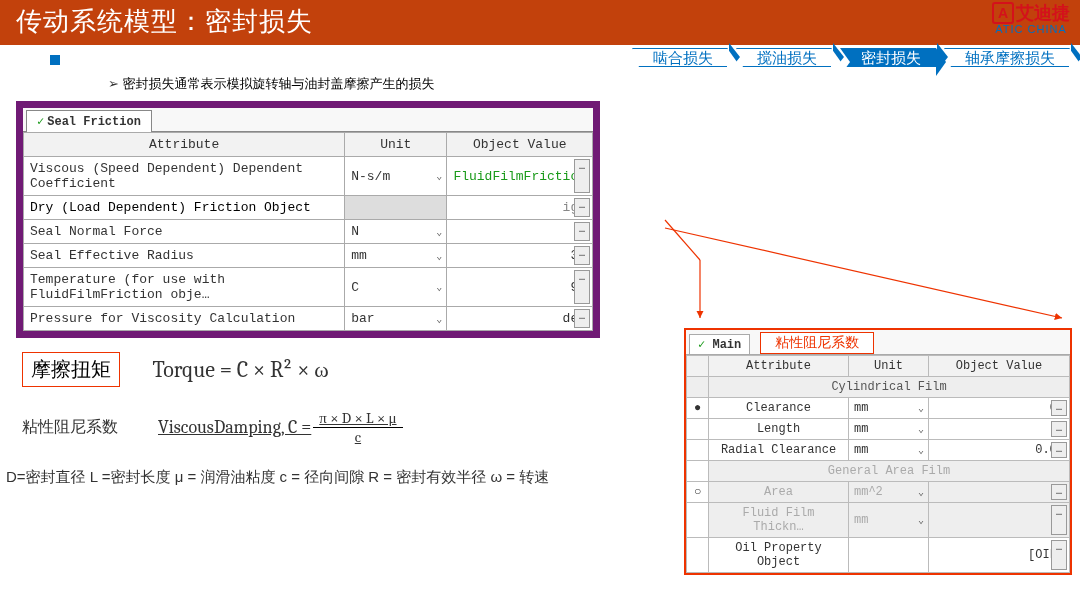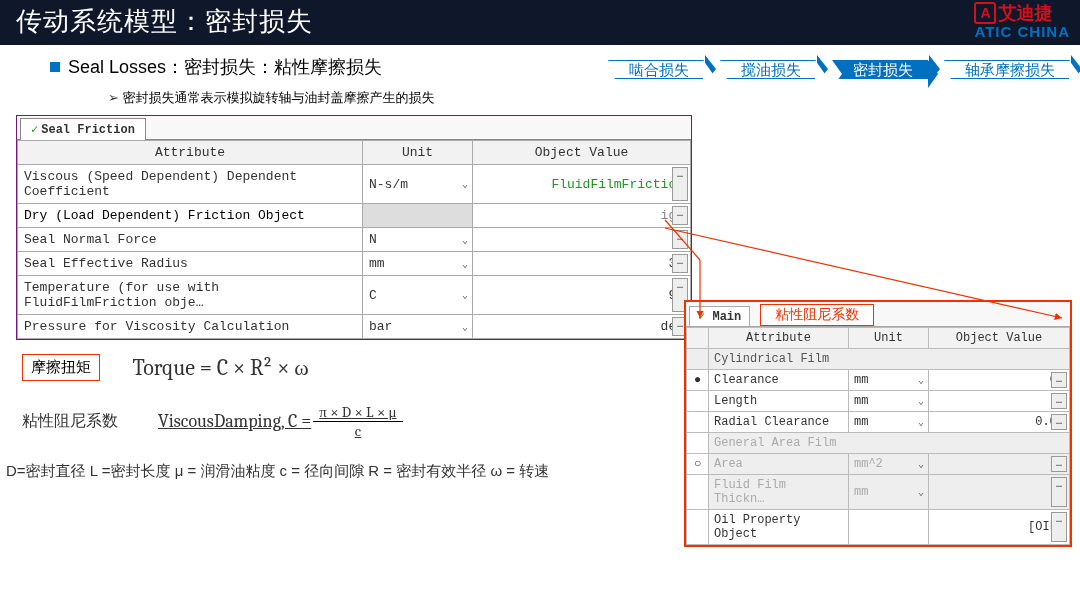--- a/index.html
+++ b/index.html
@@ -3,43 +3,43 @@
 <meta charset="utf-8">
 <style>
   * { box-sizing: border-box; margin: 0; padding: 0; }
   body {
     width: 1080px; height: 608px;
     font-family: "Microsoft YaHei", "SimSun", Arial, sans-serif;
     background: #fff; color: #333;
     position: relative; overflow: hidden;
   }
   .titlebar {
-    background: #0f172a;
+    background: #c2410c;
     color: #fff;
     font-size: 26px;
     padding: 4px 16px 6px 16px;
     letter-spacing: 1px;
   }
   .logo {
     position: absolute; top: 2px; right: 10px;
     text-align: center; line-height: 1;
   }
   .logo-top { color: #d4111b; font-weight: bold; font-size: 18px; display:flex; align-items:center; gap:2px;}
-  .logo-sub { color: #0070c0; font-weight: bold; font-size: 15px; letter-spacing: 1px;}
+  .logo-sub { color: #0070c0; font-weight: normal; font-size: 11px; letter-spacing: 1px;}
   .logo-mark {
     display:inline-block; width:22px; height:22px; border:2px solid #d4111b; border-radius:3px;
     position:relative; font-size:14px; font-weight:bold; color:#d4111b; line-height:18px; text-align:center;
   }
   .content { padding: 10px 18px 0 50px; position:relative; }
   .bullet-line { font-size: 18px; color:#000; display:flex; align-items:center; gap:8px;}
   .sq { width:10px; height:10px; background:#0070c0; display:inline-block; }
   .sub-bullet { font-size: 13px; margin: 10px 0 8px 58px; color:#000;}
   .sub-bullet::before { content:"➢ "; color:#333;}
   
-  .bc { position:absolute; top:56px; right:10px; display:flex; gap:16px; }
+  .bc { position:absolute; top:44px; right:10px; display:flex; gap:8px; }
   .bc-item {
     position:relative; height:28px; line-height:28px;
     padding:0 14px 0 20px; font-size:15px; color:#0070c0;
     background:#fff; border:1px solid #0070c0;
   }
   .bc-item.active { background:#0070c0; color:#fff; }
   .bc-item::before, .bc-item::after {
     content:""; position:absolute; top:-1px; width:0; height:0;
     border-top:14px solid transparent; border-bottom:14px solid transparent;
   }
@@ -49,22 +49,22 @@
   .bc-item:not(.active) { }
   .bc-outer { position:relative; }
   .bc-arrow-border{
     position:absolute; right:-12px; top:-1px; width:0;height:0;
     border-top:14px solid transparent;border-bottom:14px solid transparent;
     border-left:11px solid #0070c0; z-index:1;
   }
 
   
   .panel {
-    width: 676px;
-    border:1px solid #701a75;
+    width: 584px;
+    border:7px solid #701a75;
     font-family: "SimSun", "Courier New", monospace;
     font-size: 13px;
     margin-left: -34px;
     margin-top: 2px;
   }
   .tabbar { background:#f8f8f8; border-bottom:1px solid #888; }
   .tab {
     display:inline-block; padding:3px 10px; background:#fff;
     border:1px solid #888; border-bottom:none; margin:2px 0 -1px 3px;
     font-weight:bold; font-size:12px;
@@ -88,56 +88,56 @@
   }
   .greyed td { background:#e8e8e8; color:#888;}
   .greyed td.attr { background:#fff; color:#000;}
   .val-green { color:#1a9a1a; }
   .redbox { border:1.5px solid #e30; }
 
   
   .formula-zone { margin-top:14px; margin-left:-28px;}
   .tag {
     display:inline-block; border:1.5px solid #e30; color:#000;
-    padding:3px 8px; font-size:15px; vertical-align:middle;
+    padding:3px 8px; font-size:20px; vertical-align:middle;
   }
   .torque {
     display:inline-block; margin-left:28px; font-family:"Cambria","Times New Roman",serif;
     font-size:22px; vertical-align:middle;
   }
   .vd-line { margin-top:22px; display:flex; align-items:center; gap:40px;}
   .vd-label { font-size:16px; }
   .vd-eq { font-family:"Cambria","Times New Roman",serif; font-size:18px; display:flex; align-items:center;text-decoration:underline;}
   .frac { display:inline-flex; flex-direction:column; align-items:center; margin-left:2px;}
   .frac .num { border-bottom:1.2px solid #000; padding:0 6px; font-size:15px;}
   .frac .den { padding:0 6px; font-size:15px;}
   .defs { margin-top:22px; font-size:15px; margin-left:-16px;}
 
   
   .subpanel {
-    position:absolute; right:8px; top:300px;
+    position:absolute; right:8px; top:328px;
     width:388px; border:2px solid #e30; background:#fff;
     font-family:"SimSun","Courier New",monospace; font-size:12px;
   }
   .subpanel .tabbar2 {
     border-bottom:1px solid #aaa; background:#f8f8f8; padding:2px 3px 0 3px;
     display:flex; align-items:flex-end; gap:10px;
   }
   .tab2 {
     display:inline-block; padding:2px 8px; background:#fff;
     border:1px solid #aaa; border-bottom:none; font-weight:bold; font-size:12px;
   }
   .red-label { color:#e30; border:1.5px solid #e30; padding:1px 14px; font-size:14px; font-family:"Microsoft YaHei"; background:#fff;}
   table.prop2 { width:100%; border-collapse:collapse; }
   table.prop2 th, table.prop2 td {
     border:1px solid #bbb; padding:3px 5px; font-size:12px; background:#fff;
   }
   table.prop2 th { background:#f2f2f2; font-weight:normal; text-align:center;}
   td.radio { width:22px; text-align:center;}
-  td.attr2 { width:140px;}
+  td.attr2 { width:140px;text-align:center;}
   td.unit2 { width:80px; position:relative;}
   td.val2  { text-align:right; position:relative; padding-right:20px;}
   tr.sect td { background:#eee; color:#555;}
   tr.sect td.attr2 { background:#eee; }
   tr.dis td { background:#eee; color:#aaa; }
   tr.dis td.radio { background:#fff; color:#333;}
 
   
   svg.callouts { position:absolute; left:0; top:0; width:1080px; height:608px; pointer-events:none; }
 </style>
@@ -157,21 +157,20 @@
 <div class="bc" id="bc">
     <span class="bc-outer"><span class="bc-item">啮合损失</span><span class="bc-arrow-border"></span></span>
     <span class="bc-outer"><span class="bc-item">搅油损失</span><span class="bc-arrow-border"></span></span>
     <span class="bc-outer"><span class="bc-item active">密封损失</span><span class="bc-arrow-border"></span></span>
     <span class="bc-outer"><span class="bc-item">轴承摩擦损失</span><span class="bc-arrow-border"></span></span>
   </div>
 
 <div class="content">
   <div class="bullet-line">
     <span class="sq"></span>
-    <span>Seal Losses：密封损失：粘性摩擦损失</span>
   </div>
   <div class="sub-bullet">密封损失通常表示模拟旋转轴与油封盖摩擦产生的损失</div>
 
   <div class="panel">
     <div class="tabbar">
       <span class="tab">
         <span class="chk">✓</span><span>Seal Friction</span>
       </span>
     </div>
     <table class="prop" id="propTable">

